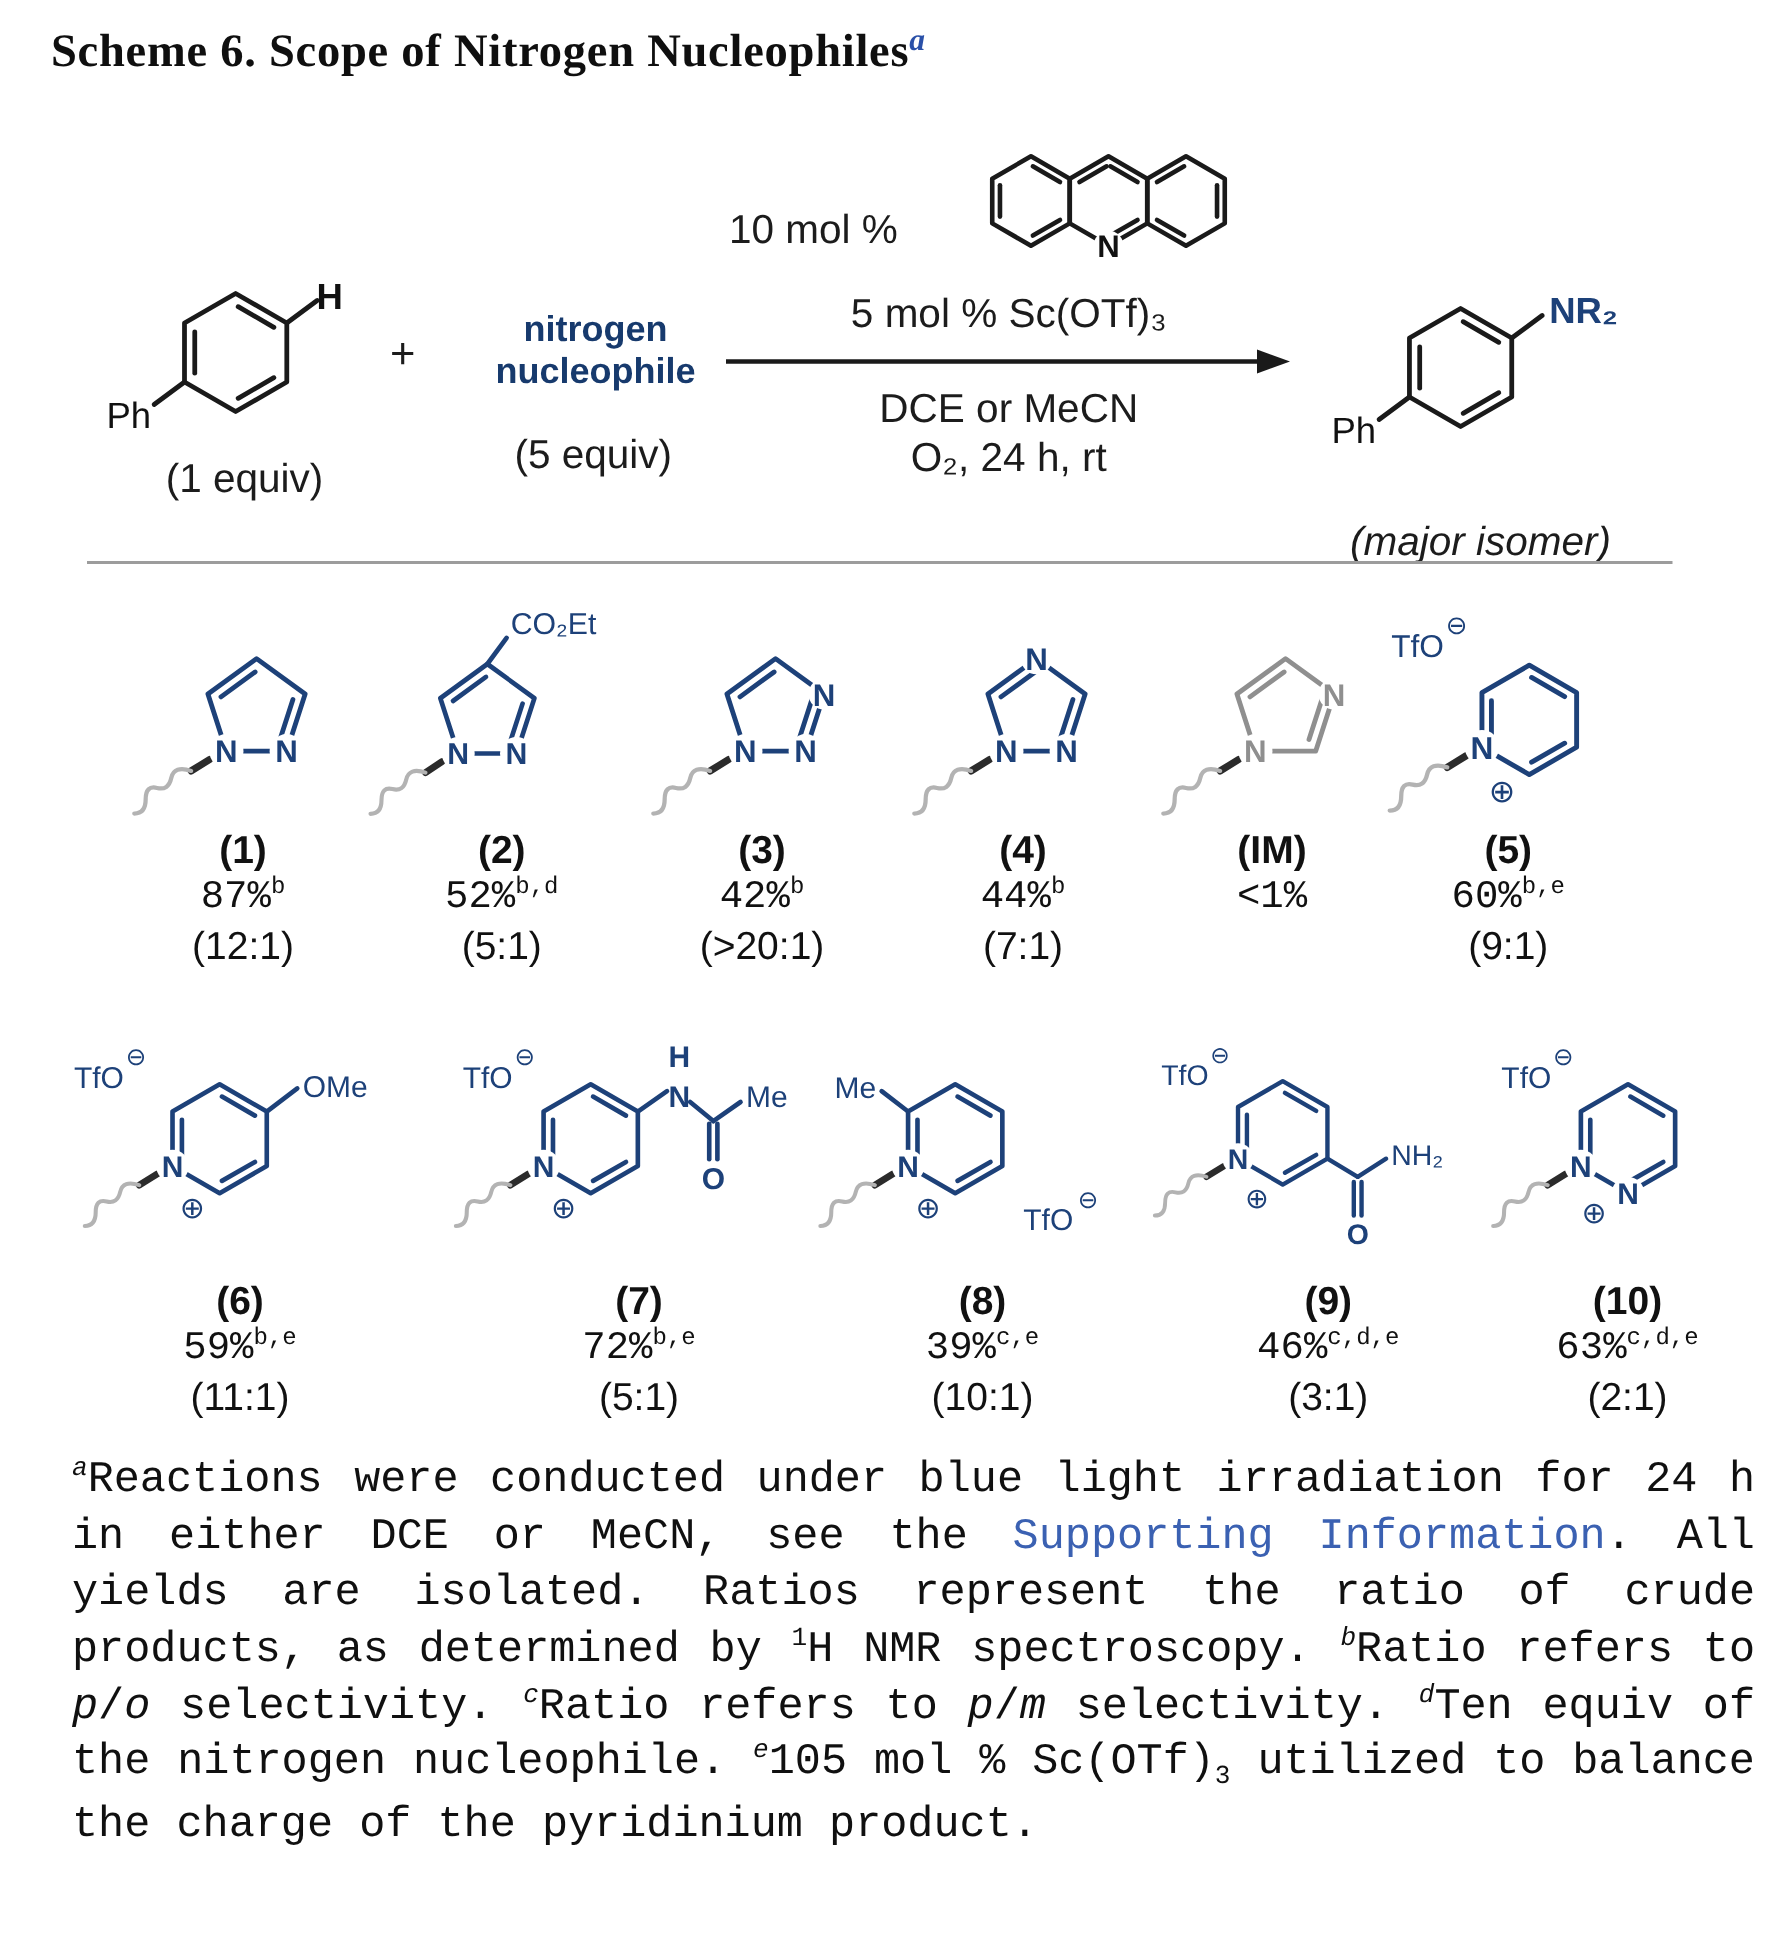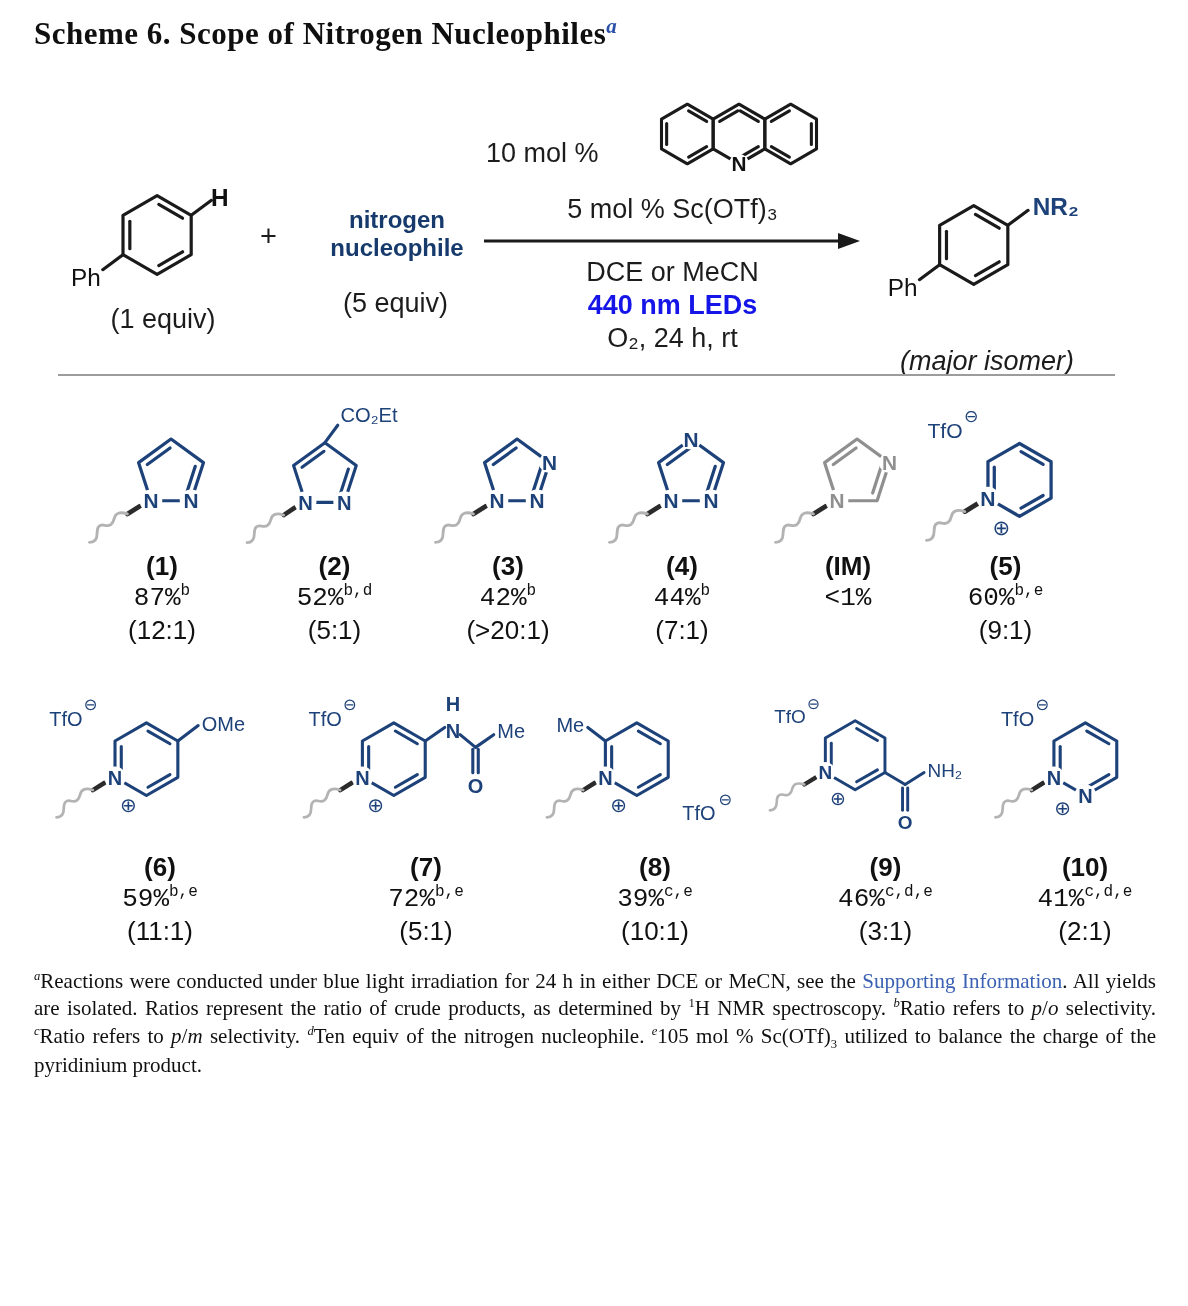--- a/index.html
+++ b/index.html
@@ -32,22 +32,22 @@
   .bk-label{fill:#111;font-size:26px;text-anchor:middle;font-family:"Liberation Sans",sans-serif;}
   
   .divider{position:absolute;left:58px;top:374px;width:1057px;height:2px;background:#9c9c9c;}
   
   .cell{position:absolute;display:flex;flex-direction:column;align-items:center;}
   .cmp-id{font-size:26px;font-weight:bold;color:#111;line-height:1.15;margin-top:3px;}
   .cmp-yield{font-size:26px;color:#111;line-height:1.2;font-family:Liberation Mono, monospace;}
   .cmp-yield sup{font-size:16px;}
   .cmp-ratio{font-size:26px;color:#111;line-height:1.25;}
   
-  .footnote{position:absolute;left:34px;top:968px;width:1122px;font-family:Liberation Serif, serif;
-            font-size:21px;color:#101010;text-align:justify;line-height:1.30;}
+  .footnote{position:absolute;left:48px;top:968px;width:1122px;font-family:Liberation Mono, monospace;
+            font-size:29px;color:#101010;text-align:justify;line-height:1.30;}
   .seg-n{}
   .seg-i{font-style:italic;}
   .seg-sup{vertical-align:super;font-size:0.6em;}
   .seg-sup-i{vertical-align:super;font-size:0.6em;font-style:italic;}
   .seg-sub{vertical-align:sub;font-size:0.6em;}
   .seg-link{color:#3b61b2;}
 </style>
 </head>
 <body>
 
@@ -99,21 +99,20 @@
 
 <div class="abs ctr cond" style="left:500px;top:194px;width:345px;">5 mol % Sc(OTf)₃</div>
 
 <svg class="abs" style="left:482px;top:230px;" width="380" height="22" viewBox="0 0 380 22">
   <line x1="2" y1="11" x2="358" y2="11" stroke="#1a1a1a" stroke-width="3"></line>
   <polygon points="356,3 378,11 356,19" fill="#1a1a1a"></polygon>
 </svg>
 
 <div class="abs ctr cond" style="left:520px;top:256px;width:305px;line-height:33px;">
   <div>DCE or MeCN</div>
-  <div class="led">440 nm LEDs</div>
   <div>O₂, 24 h, rt</div>
 </div>
 
 <svg class="struct abs" style="left:866px;top:156px;height:178px;" viewBox="0 0 250 190">
   <g>
     <path class="bk" d="M115,53 L151.4,74 L151.4,116 L115,137 L78.6,116 L78.6,74 Z"></path>
     <line class="bk" x1="116.8" y1="62.4" x2="142.2" y2="77.1"></line>
     <line class="bk" x1="142.2" y1="112.9" x2="116.8" y2="127.6"></line>
     <line class="bk" x1="85.9" y1="80.3" x2="85.9" y2="109.7"></line>
     <line class="bk" x1="151.4" y1="74" x2="173" y2="58"></line>
@@ -363,17 +362,17 @@
     </g>
     <circle class="msk" cx="70.4" cy="105" r="12"></circle>
       <circle class="msk" cx="105" cy="125" r="12"></circle>
     <text class="atom" x="70.4" y="113">N</text>
     <text class="atom" x="105" y="133">N</text>
     <text class="chg" x="80" y="147">⊕</text>
     <text class="subst" x="12" y="48">TfO</text>
     <text class="chg-s" x="50" y="31">⊖</text>
   </svg>
   <div class="cmp-id">(10)</div>
-  <div class="cmp-yield"><span>41%</span><sup>c,d,e</sup></div>
+  <div class="cmp-yield"><span>63%</span><sup>c,d,e</sup></div>
   <div class="cmp-ratio">(2:1)</div>
 </div>
 
 <div class="footnote"><span class="seg-sup-i">a</span><span class="seg-n">Reactions were conducted under blue light irradiation for 24 h in either DCE or MeCN, see the </span><span class="seg-link">Supporting Information</span><span class="seg-n">. All yields are isolated. Ratios represent the ratio of crude products, as determined by </span><span class="seg-sup">1</span><span class="seg-n">H NMR spectroscopy. </span><span class="seg-sup-i">b</span><span class="seg-n">Ratio refers to </span><span class="seg-i">p</span><span class="seg-n">/</span><span class="seg-i">o</span><span class="seg-n"> selectivity. </span><span class="seg-sup-i">c</span><span class="seg-n">Ratio refers to </span><span class="seg-i">p</span><span class="seg-n">/</span><span class="seg-i">m</span><span class="seg-n"> selectivity. </span><span class="seg-sup-i">d</span><span class="seg-n">Ten equiv of the nitrogen nucleophile. </span><span class="seg-sup-i">e</span><span class="seg-n">105 mol % Sc(OTf)</span><span class="seg-sub">3</span><span class="seg-n"> utilized to balance the charge of the pyridinium product.</span></div>
 
 </body></html>

